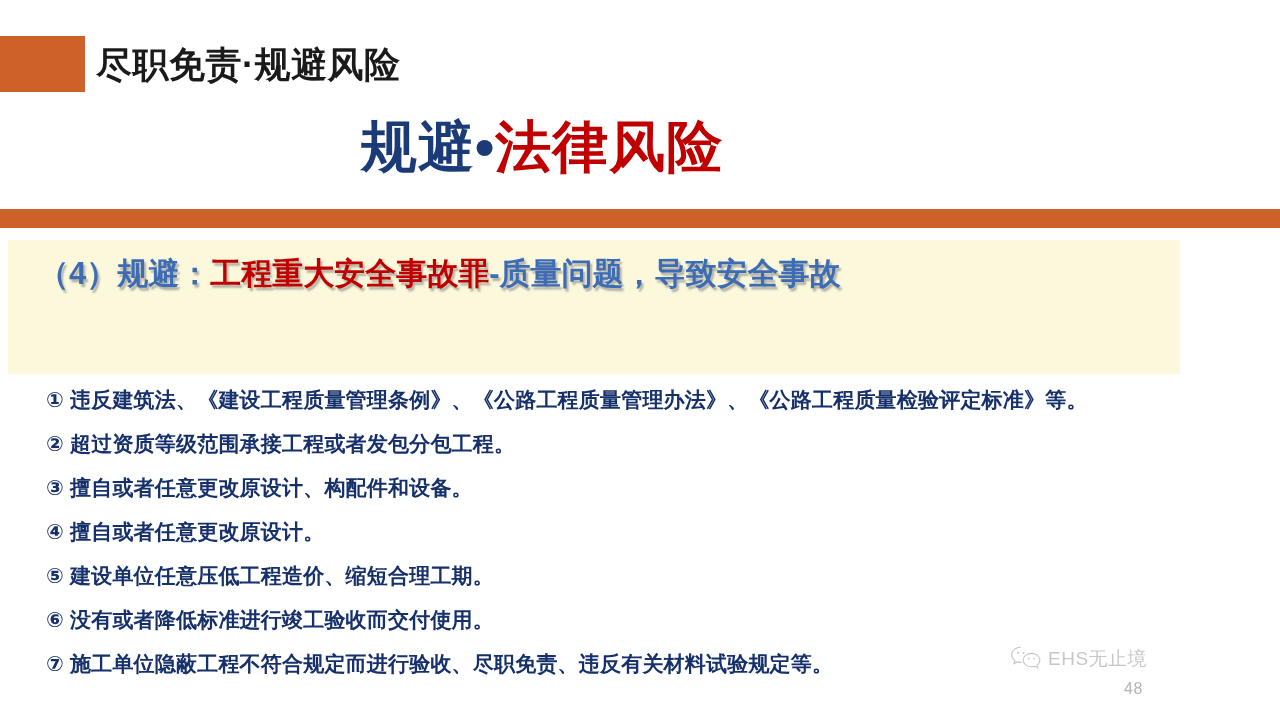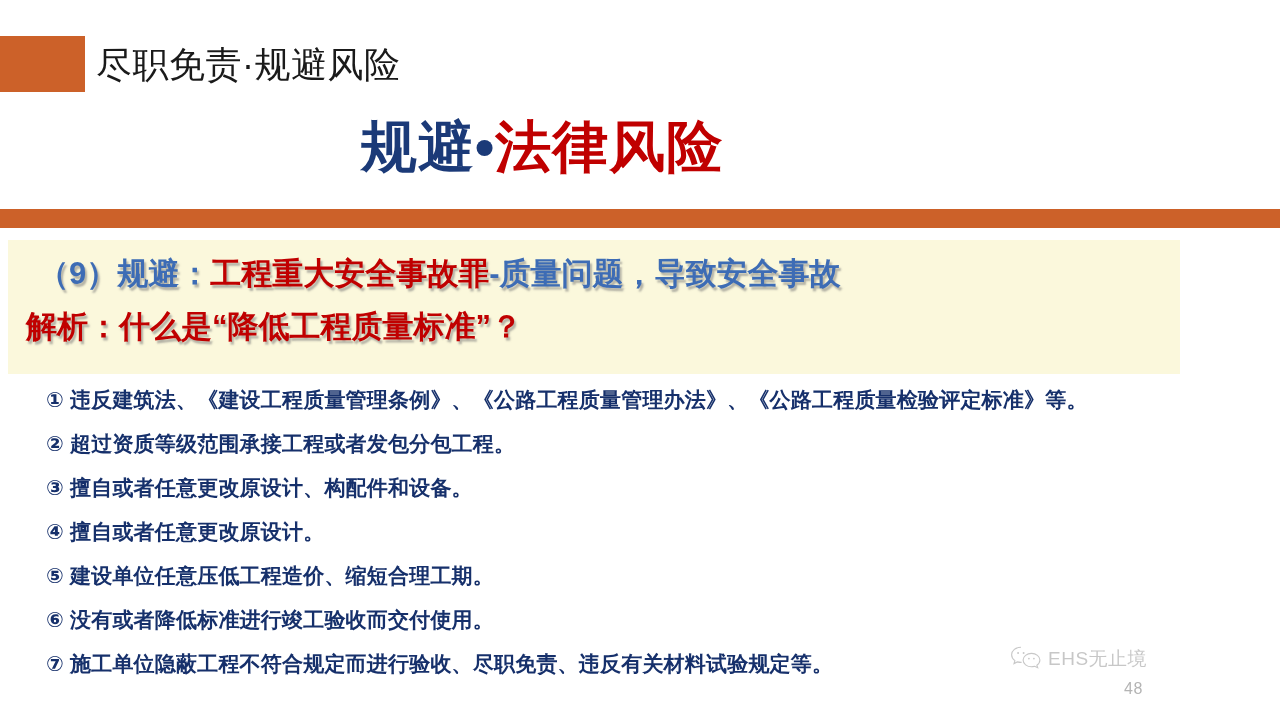--- a/index.html
+++ b/index.html
@@ -30,21 +30,21 @@
     height: 56px;
     background: #cc6129;
   }
   .header-title {
     position: absolute;
     left: 96px;
     top: 40px;
     font-size: 36px;
     line-height: 50px;
     color: #1a1a1a;
-    font-weight: 400;
+    font-weight: 700;
     letter-spacing: 0.5px;
     white-space: nowrap;
   }
 
   
   .main-title {
     position: absolute;
     left: 0;
     top: 110px;
     width: 1084px;
@@ -164,23 +164,22 @@
   <div class="header-title">尽职免责·规避风险</div>
 
   <div class="main-title">
     <span class="mt-blue">规避</span><span class="mt-dot">•</span><span class="mt-red">法律风险</span>
   </div>
 
   <div class="divider-bar"></div>
 
   <div class="highlight-box"></div>
   <div class="hl-line1">
-    <span class="seg-blue">（9）规避：</span><span class="seg-red">工程重大安全事故罪</span><span class="seg-blue2">-质量问题，导致安全事故</span>
-  </div>
-  <div class="hl-line2">解析：什么是“降低工程质量标准”？</div>
+    <span class="seg-blue">（4）规避：</span><span class="seg-red">工程重大安全事故罪</span><span class="seg-blue2">-质量问题，导致安全事故</span>
+  </div>
 
   <div class="list">
     <div class="list-item">
       <span class="num">①</span><span>违反建筑法、《建设工程质量管理条例》、《公路工程质量管理办法》、《公路工程质量检验评定标准》等。</span>
     </div>
     <div class="list-item">
       <span class="num">②</span><span>超过资质等级范围承接工程或者发包分包工程。</span>
     </div>
     <div class="list-item">
       <span class="num">③</span><span>擅自或者任意更改原设计、构配件和设备。</span>

